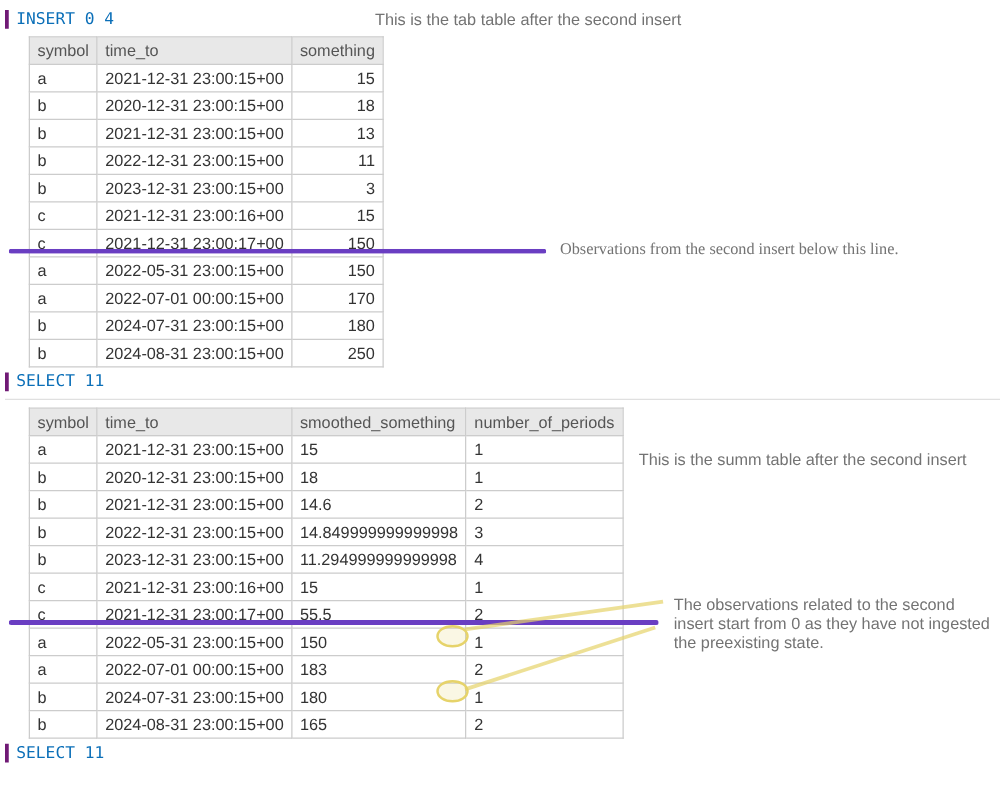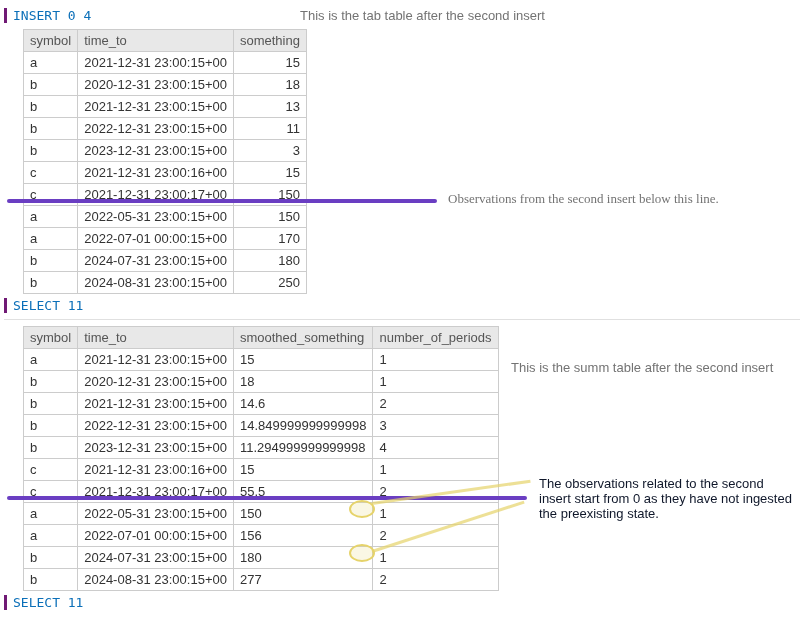--- a/index.html
+++ b/index.html
@@ -36,21 +36,21 @@
     background: #e8e8e8;
     color: #555;
     font-weight: normal;
   }
   .num { text-align: right; }
   .annot {
     position: absolute;
     color: #737373;
     font-size: 13px;
   }
-  .annot-red { color: #0f172a; }
+  .annot-red { color: #737373; }
   .purple-line {
     position: absolute;
     height: 0;
     border-top: 4px solid #6a3ec2;
     border-radius: 2px;
   }
   .yellow-circ {
     position: absolute;
     width: 26px;
     height: 18px;
@@ -209,33 +209,33 @@
         </tr>
     <tr>
           <td>a</td>
           <td>2022-05-31 23:00:15+00</td>
           <td>150</td>
           <td>1</td>
         </tr>
     <tr>
           <td>a</td>
           <td>2022-07-01 00:00:15+00</td>
-          <td>156</td>
+          <td>183</td>
           <td>2</td>
         </tr>
     <tr>
           <td>b</td>
           <td>2024-07-31 23:00:15+00</td>
           <td>180</td>
           <td>1</td>
         </tr>
     <tr>
           <td>b</td>
           <td>2024-08-31 23:00:15+00</td>
-          <td>277</td>
+          <td>165</td>
           <td>2</td>
         </tr>
   </tbody>
 </table>
 
 <div class="annot" style="left:507px; top:14px;margin-top:20px;">This is the summ table after the second insert</div>
 
 <div class="purple-line" style="left:3px; top:170px; width:520px;"></div>
 
 <div class="yellow-circ" style="left:345px; top:174px;"></div>

